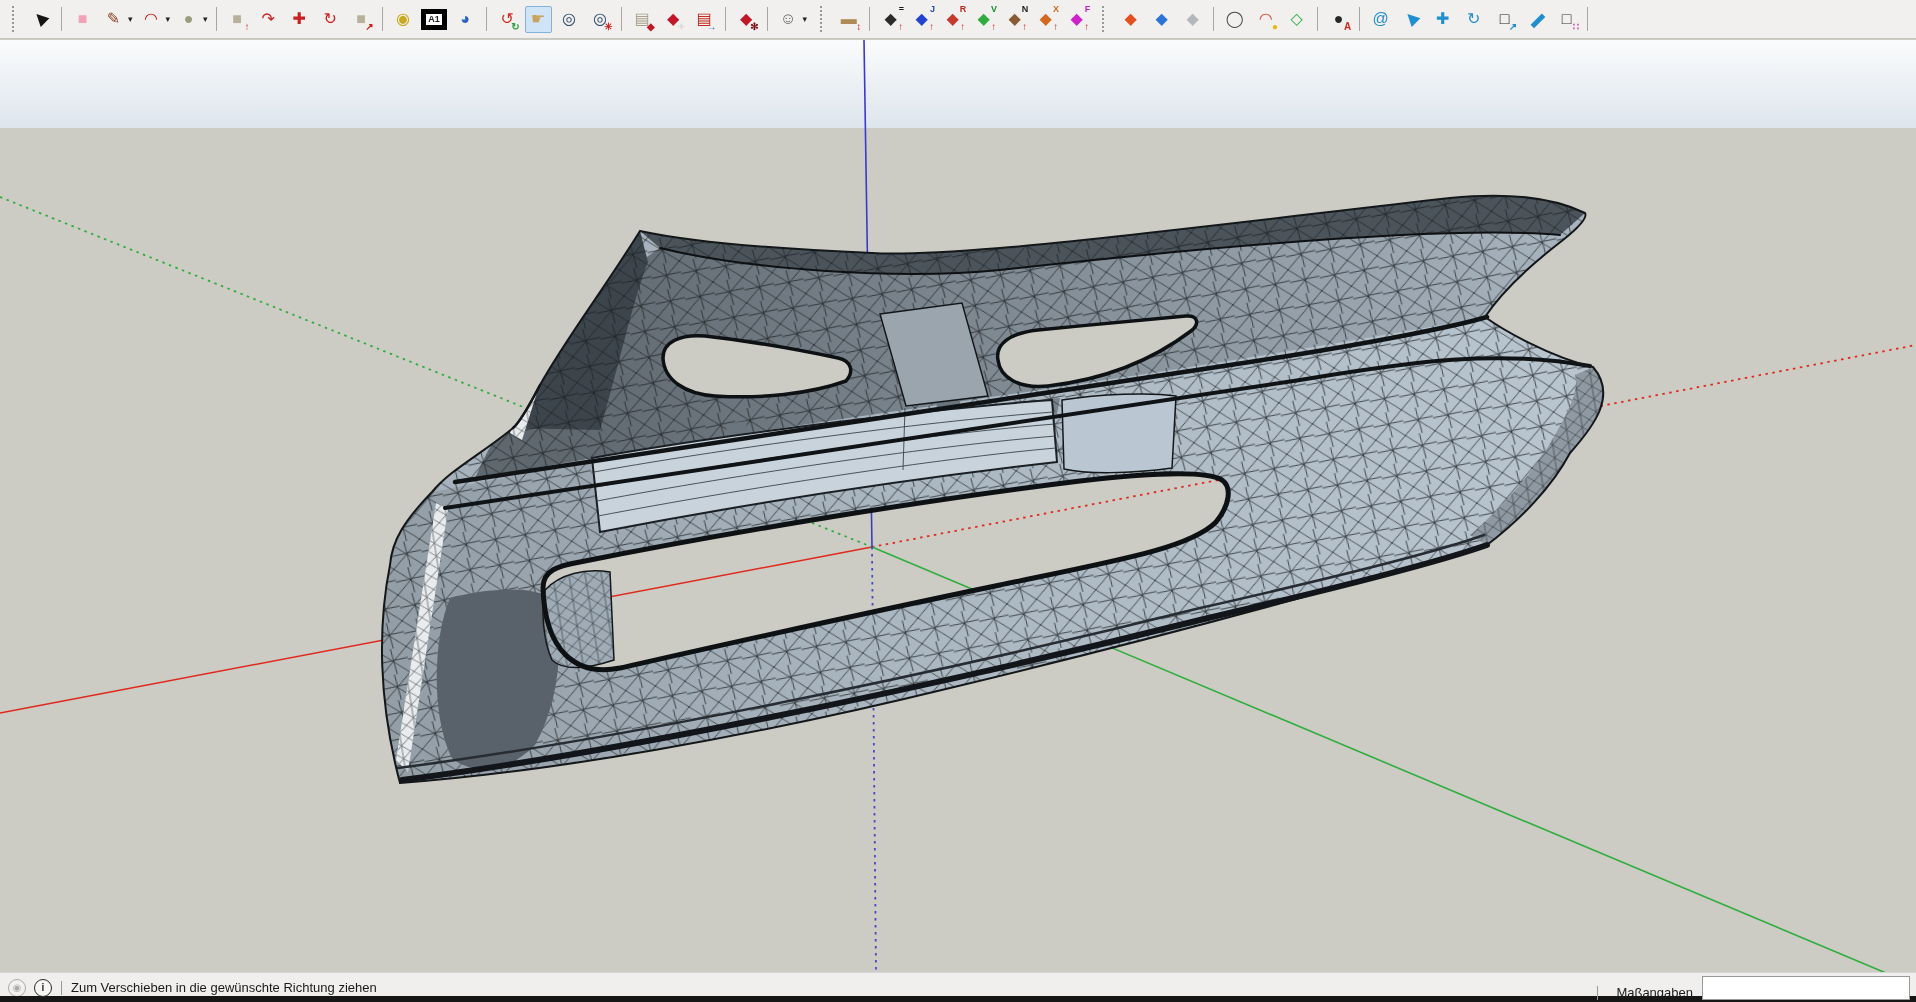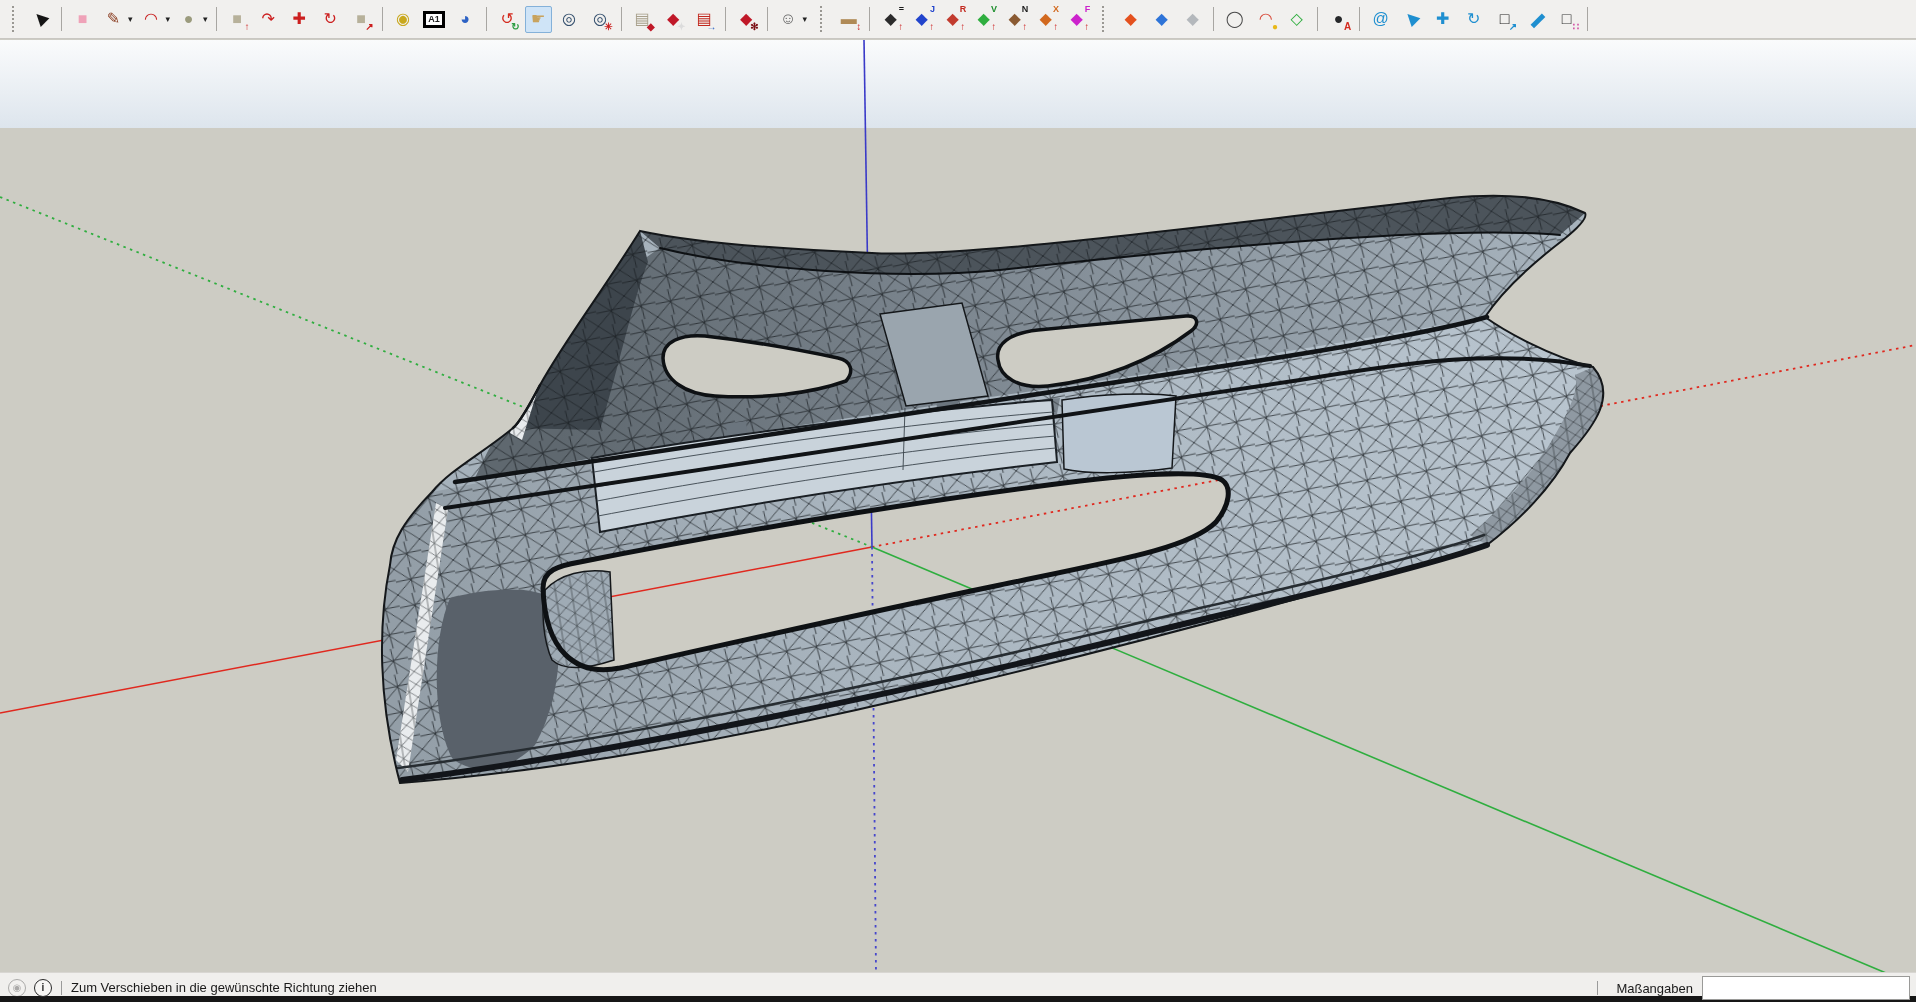--- a/index.html
+++ b/index.html
@@ -7,42 +7,42 @@
 
   
   #toolbar{position:absolute;top:0;left:0;width:1916px;height:39px;background:#f1f0ee;
            border-bottom:1px solid #c9c7c2;display:flex;align-items:center;padding-left:2px;box-sizing:border-box;z-index:5;}
   .tb{position:relative;width:27px;height:27px;margin:0 2px;border:1px solid transparent;border-radius:2px;
       background:transparent;display:flex;align-items:center;justify-content:center;cursor:pointer;flex:none;padding:0;}
   .tb.active{background:#cfe4f7;border-color:#84b1d9;}
   .g1{font-size:16px;line-height:1;pointer-events:none;}
   .g2{position:absolute;right:0px;bottom:0px;font-size:10px;line-height:1;font-weight:bold;pointer-events:none;}
   .badge{position:absolute;top:-2px;right:-1px;font-size:9px;font-weight:bold;line-height:1;pointer-events:none;}
-  .txt{font-size:9px;font-weight:bold;color:#222;border:3px solid #000000;background:#fff;padding:1px 2px;line-height:1;}
+  .txt{font-size:9px;font-weight:bold;color:#222;border:5px solid #000000;background:#fff;padding:1px 2px;line-height:1;}
   .r225{display:inline-block;transform:rotate(225deg);}
   .r315{display:inline-block;transform:rotate(-45deg);}
   .sep{width:1px;height:24px;background:#a8a6a2;margin:0 5px;flex:none;}
   .grip{width:5px;height:26px;border-left:2px dotted #9a9893;margin:0 6px 0 10px;flex:none;}
   .dd{font-size:9px;color:#222;margin:0 3px 0 -1px;align-self:center;flex:none;cursor:pointer;}
 
   
   #viewport{position:absolute;top:40px;left:0;width:1916px;height:933px;z-index:1;cursor:grab;}
   #viewport svg{display:block;}
 
   
   #statusbar{position:absolute;left:0;bottom:0;width:1916px;height:29px;background:#f0efed;border-top:1px solid #d8d6d2;
              z-index:5;display:flex;align-items:center;font-size:13px;color:#1a1a1a;}
   #statusbar .blackstrip{position:absolute;left:0;bottom:0;width:100%;height:6px;background:#161616;}
   .sicon{width:16px;height:16px;border-radius:50%;border:1.5px solid #2a2a2a;display:flex;align-items:center;
          justify-content:center;font-size:10px;font-weight:bold;color:#2a2a2a;margin-left:8px;flex:none;cursor:pointer;
          background:#f7f6f4;z-index:2;}
   .sicon.dim{opacity:.35;}
   .ssep{width:1px;height:14px;background:#9a9a9a;margin:0 9px;flex:none;z-index:2;}
   #status-hint{z-index:2;}
-  #measure-area{position:absolute;right:6px;bottom:2px;display:flex;align-items:center;gap:9px;z-index:3;}
+  #measure-area{position:absolute;right:6px;bottom:2px;display:flex;align-items:flex-end;gap:9px;z-index:3;}
   #measure-label{font-size:13px;color:#1a1a1a;}
   #measure-input{width:198px;height:22px;border:1px solid #9a9a98;background:#fff;font-size:12px;padding:0 4px;}
 </style>
 </head>
 <body>
 
 <div id="app">
 
   <div id="toolbar">
       <div class="grip"></div>

